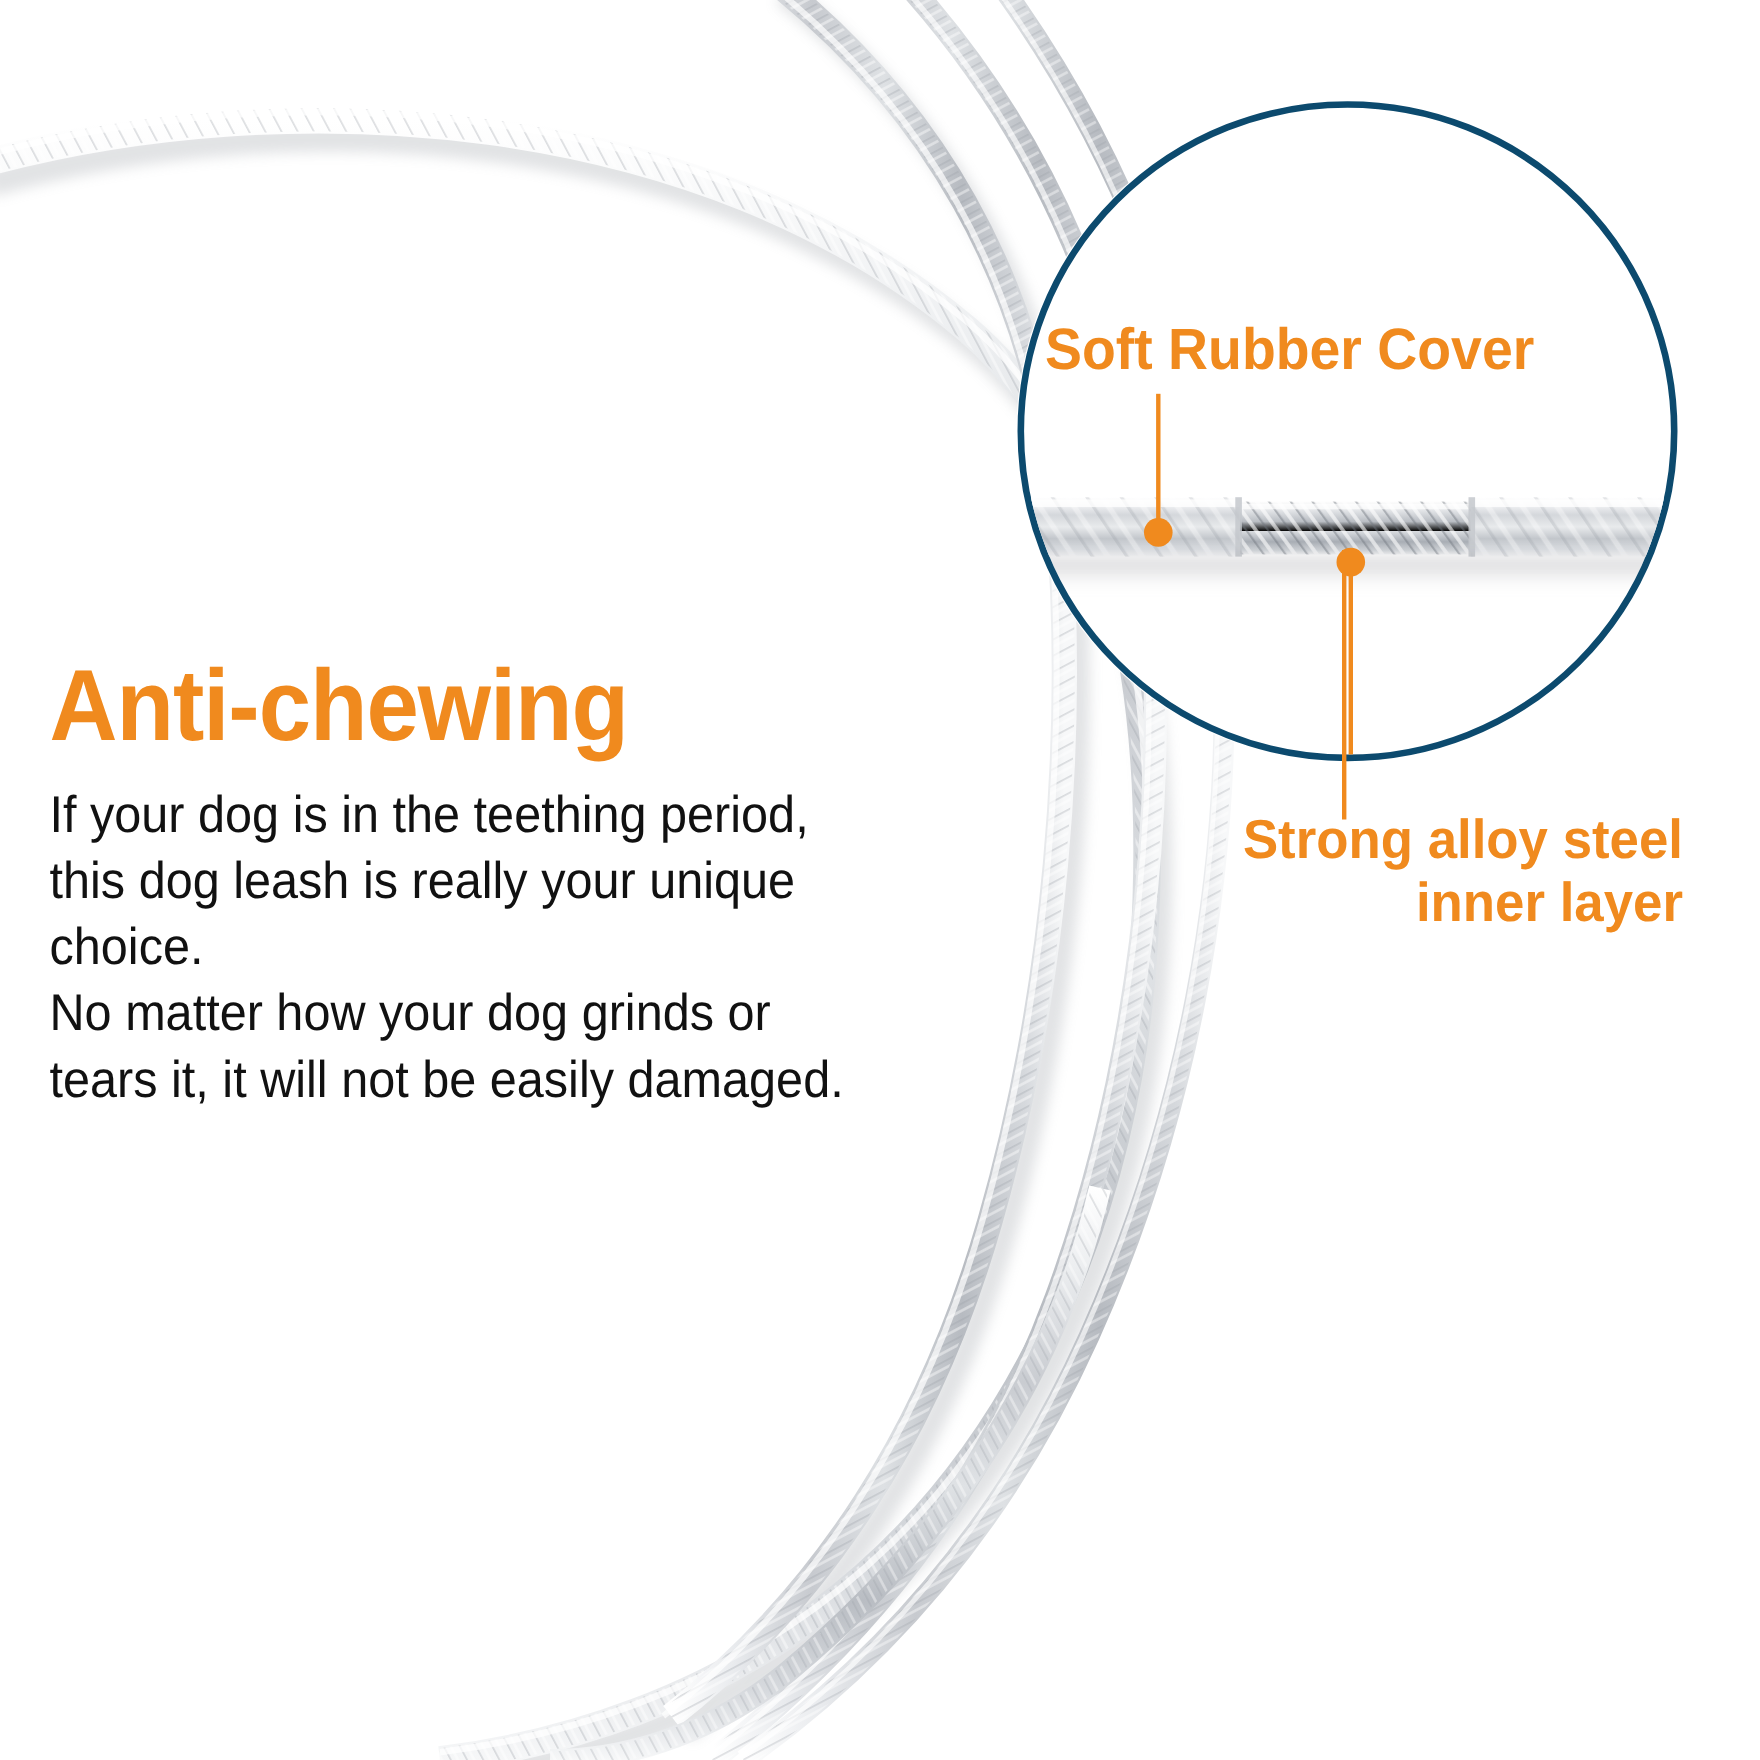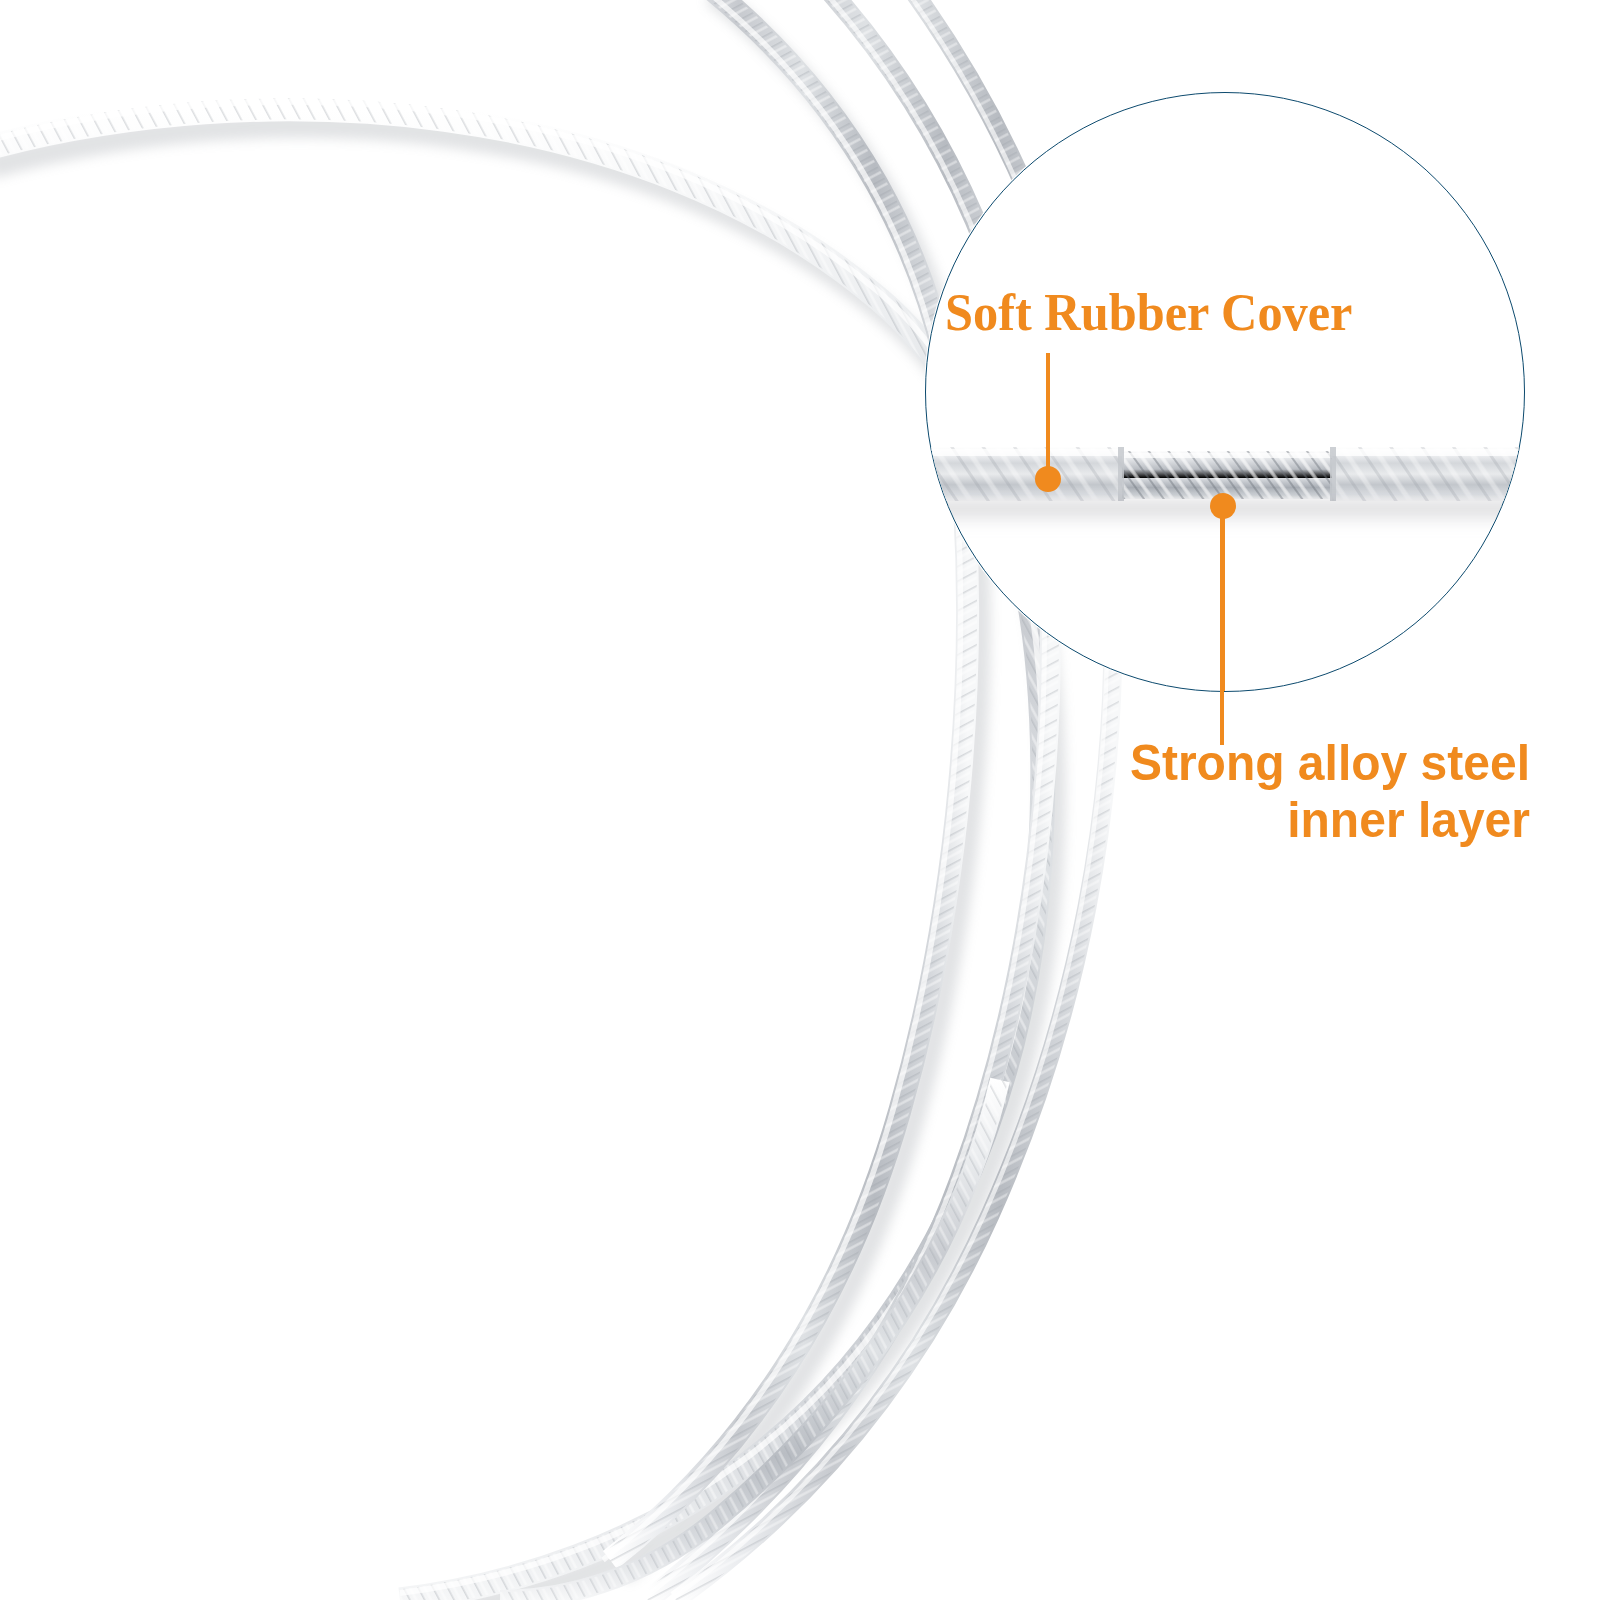--- a/index.html
+++ b/index.html
@@ -57,25 +57,24 @@
     position: absolute;
     left: 925px;
     top: 92px;
     width: 600px;
     height: 600px;
   }
   #magnifier-ring {
     position: absolute;
     inset: 0;
     border-radius: 50%;
-    border: 1px solid #0c4a6e;
+    border: 6px solid #0c4a6e;
     box-sizing: border-box;
     overflow: hidden;
     background: #ffffff;
-    font-family: Liberation Serif, serif;
   }
   
   .mag-cable {
     position: absolute;
     left: -40px;
     width: 690px;
     height: 62px;
     top: 352px;
   }
   .mag-shadow {
@@ -223,20 +222,30 @@
                  C 912 1388, 800 1512, 676 1600" fill="none" stroke="#ffffff" stroke-width="4.5" opacity="0.64" transform="translate(-6,0)"></path>
       </g>
 
       <g>
         <path d="M 1000 1080 C 960 1250, 860 1400, 716 1520 C 640 1582, 560 1600, 500 1600" fill="none" stroke="url(#cableBody)" stroke-width="20"></path>
         <path d="M 1000 1080 C 960 1250, 860 1400, 716 1520 C 640 1582, 560 1600, 500 1600" fill="none" stroke="url(#braid)" stroke-width="16" opacity="0.55"></path>
       </g>
     </g>
   </svg>
 
+  <div id="feature-text">
+    <h1 id="feature-heading">Anti-chewing</h1>
+    <div id="feature-body">
+      <p class="para">If your dog is in the teething period,</p>
+      <p class="para">this dog leash is really your unique</p>
+      <p class="para">choice.</p>
+      <p class="para">No matter how your dog grinds or</p>
+      <p class="para">tears it, it will not be easily damaged.</p>
+    </div>
+  </div>
 
   <div id="magnifier">
     <div id="magnifier-ring">
 
       <svg class="mag-cable" viewBox="0 0 690 62" preserveAspectRatio="none">
         <defs>
           <linearGradient id="magBody" x1="0" y1="0" x2="0" y2="1">
             <stop offset="0%" stop-color="#ffffff"></stop>
             <stop offset="12%" stop-color="#f2f3f5"></stop>
             <stop offset="30%" stop-color="#d4d7db"></stop>

